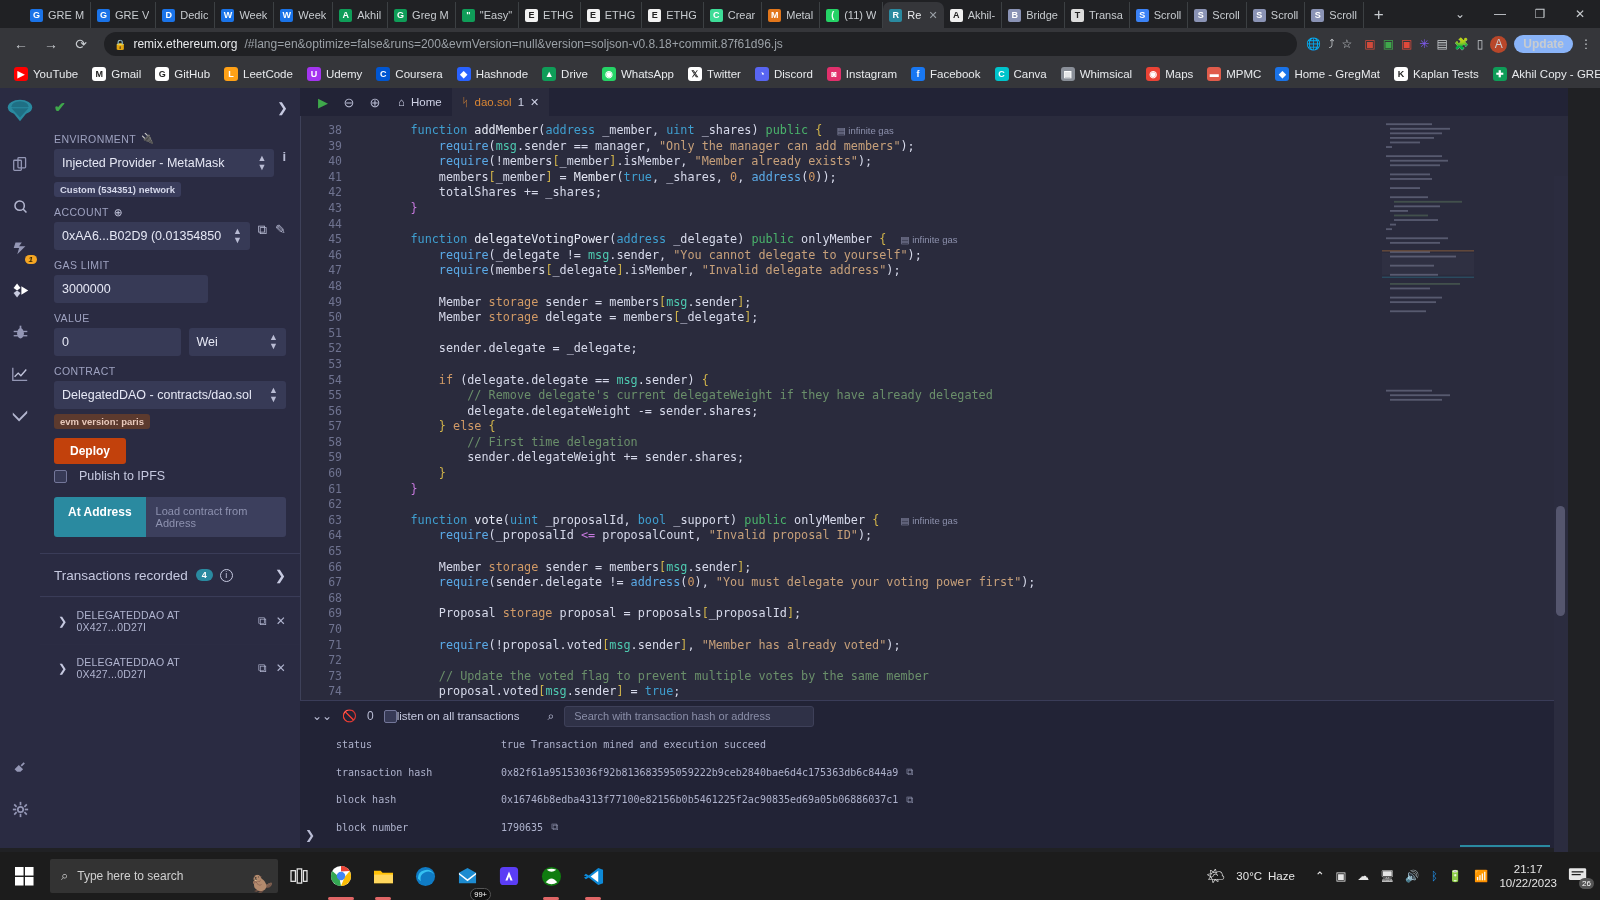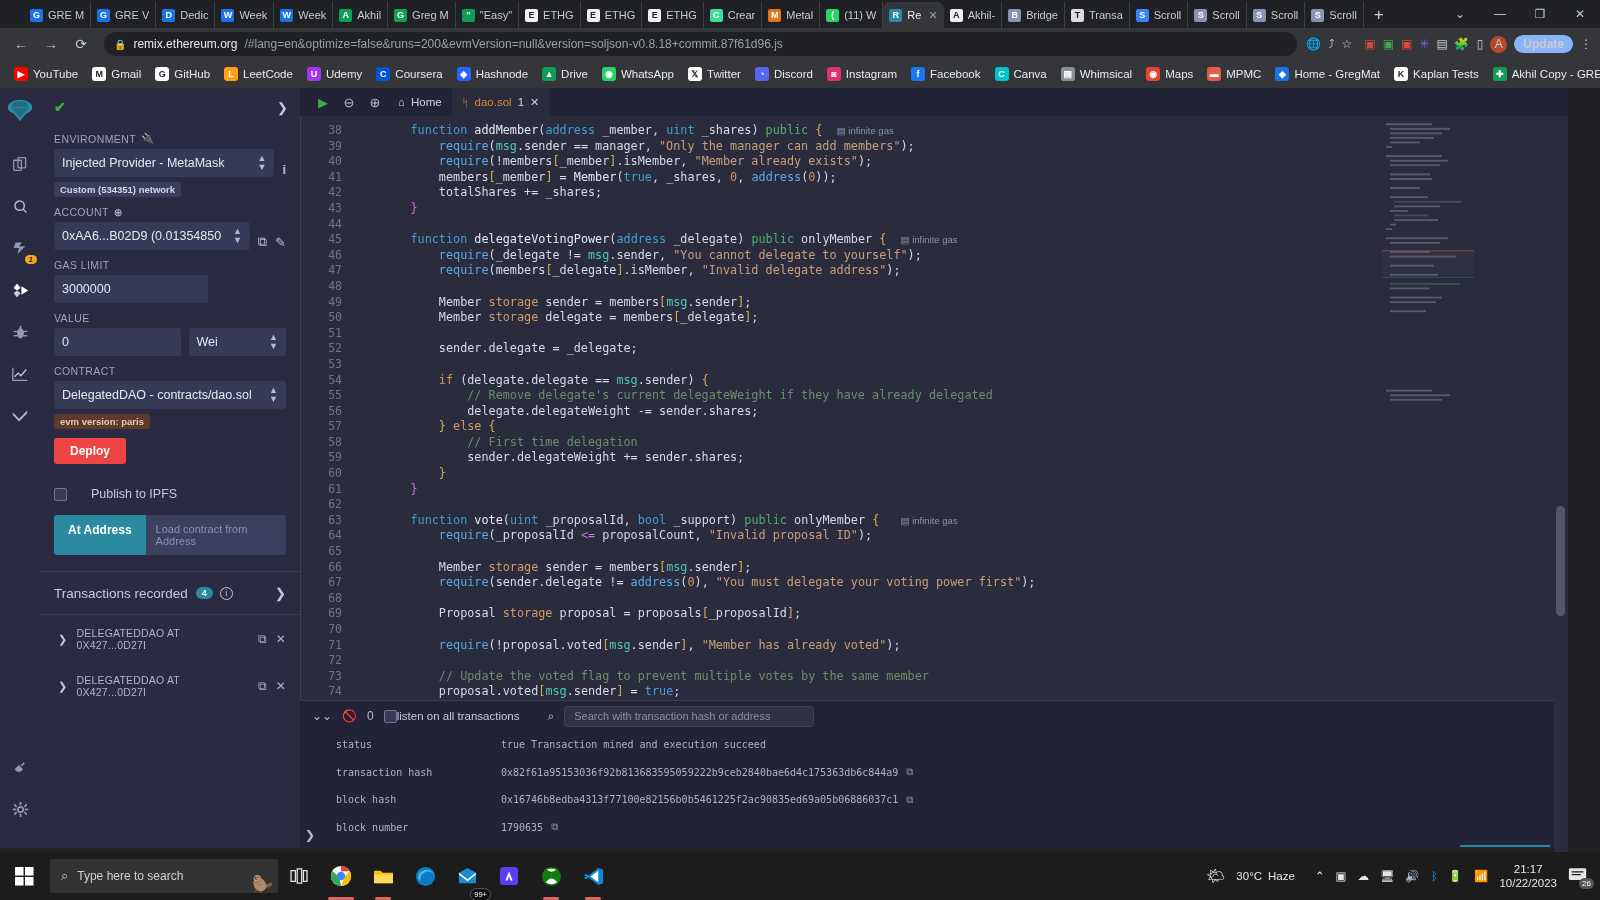--- a/index.html
+++ b/index.html
@@ -71,27 +71,27 @@
   .panel { width:260px; flex:0 0 260px; background:#2a2b42; color:#c6c9e0; overflow:hidden; position:relative; }
   .panel-head { display:flex; align-items:center; gap:8px; padding:11px 12px 8px 14px; }
   .panel-title { font-size:13.5px; font-weight:700; letter-spacing:.3px; color:#e8eaf5; }
   .tick { color:#3fa84b; font-size:14px; font-weight:bold; }
   .chev { color:#c6c9e0; font-size:13px; margin-left:auto; }
   .sect { padding:0 14px; }
   .flabel { font-size:10.5px; color:#9ea2c0; letter-spacing:.4px; margin:9px 0 4px; display:flex; align-items:center; gap:5px; }
   .fld { background:#373a56; border-radius:3px; height:28px; display:flex; align-items:center;
          padding:0 8px; font-size:12.5px; color:#e6e8f5; position:relative; }
   .fld .spin { margin-left:auto; color:#b9bcd4; font-size:9px; line-height:1; text-align:center; }
-  .row { display:flex; align-items:flex-end; gap:8px; }
+  .row { display:flex; align-items:flex-start; gap:8px; }
   .pill { display:inline-block; background:#3a3d5c; color:#d5d8ea; font-size:9.5px; padding:2px 6px; border-radius:3px; margin-top:5px; font-weight:bold; }
   .pill.evm { background:#5c3a2e; color:#e9c9bb; }
   .iconbtn { color:#b9bcd4; font-size:13px; }
-  .deploybtn { background:#ef4444; color:#fff; font-size:12px; font-weight:bold; border-radius:3px;
+  .deploybtn { background:#c2410c; color:#fff; font-size:12px; font-weight:bold; border-radius:3px;
                padding:6px 16px; display:inline-block; margin-top:9px; }
-  .chkrow { display:flex; align-items:center; gap:24px; margin-top:23px; font-size:12.5px; color:#c6c9e0; }
+  .chkrow { display:flex; align-items:center; gap:12px; margin-top:5px; font-size:12.5px; color:#c6c9e0; }
   .cbx { width:13px; height:13px; border:1px solid #737699; border-radius:2px; background:#373a56; display:inline-block; }
   .ataddr { display:flex; margin-top:14px; border-radius:3px; overflow:hidden; }
   .ataddr .btn { background:#2a8aa0; color:#fff; font-size:12px; font-weight:bold; padding:8px 14px; }
   .ataddr .inp { background:#3c3f5d; color:#8e92b0; font-size:11px; padding:8px 10px; flex:1; }
   .divider { border-top:1px solid #3a3c58; margin-top:16px; }
   .listrow { display:flex; align-items:center; padding:13px 14px; font-size:13.5px; color:#c6c9e0; }
   .cnt-badge { background:#2a8aa0; color:#fff; font-size:9px; border-radius:9px; padding:1px 6px; margin-left:8px; font-weight:bold; }
   .info-o { display:inline-block; width:13px; height:13px; border:1.2px solid #c6c9e0; border-radius:50%;
             font-size:9px; line-height:11px; text-align:center; margin-left:7px; }
   .dc-item { display:flex; align-items:center; gap:9px; padding:11px 14px 11px 18px; font-size:10.5px;

